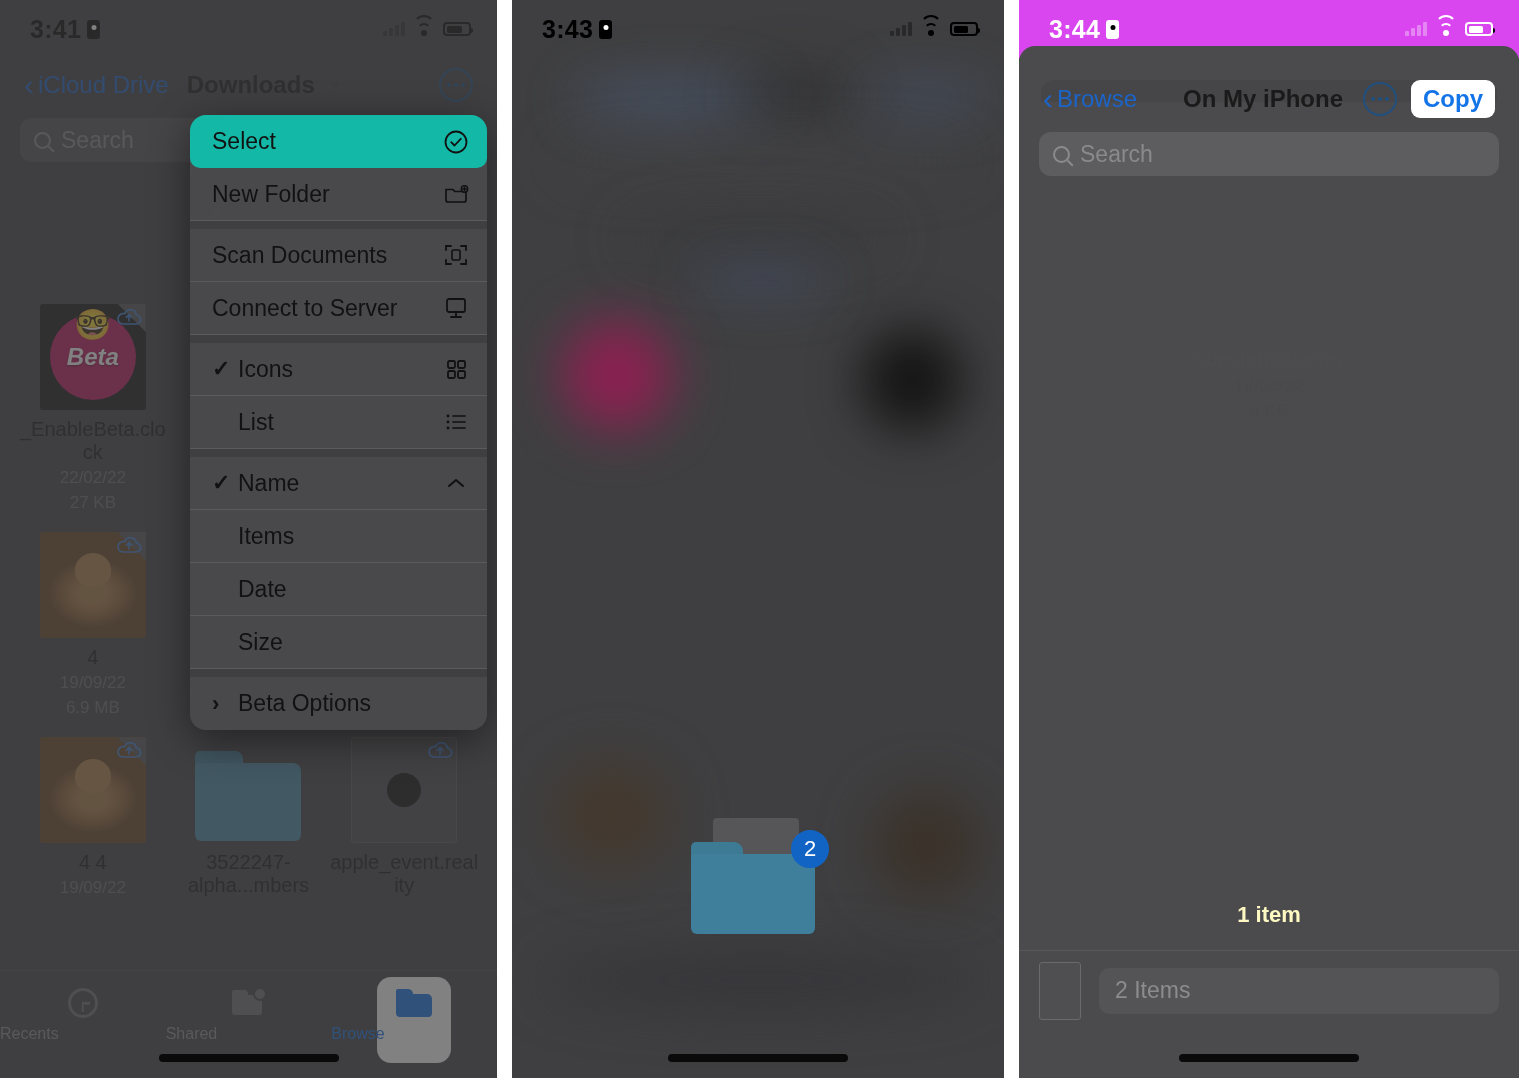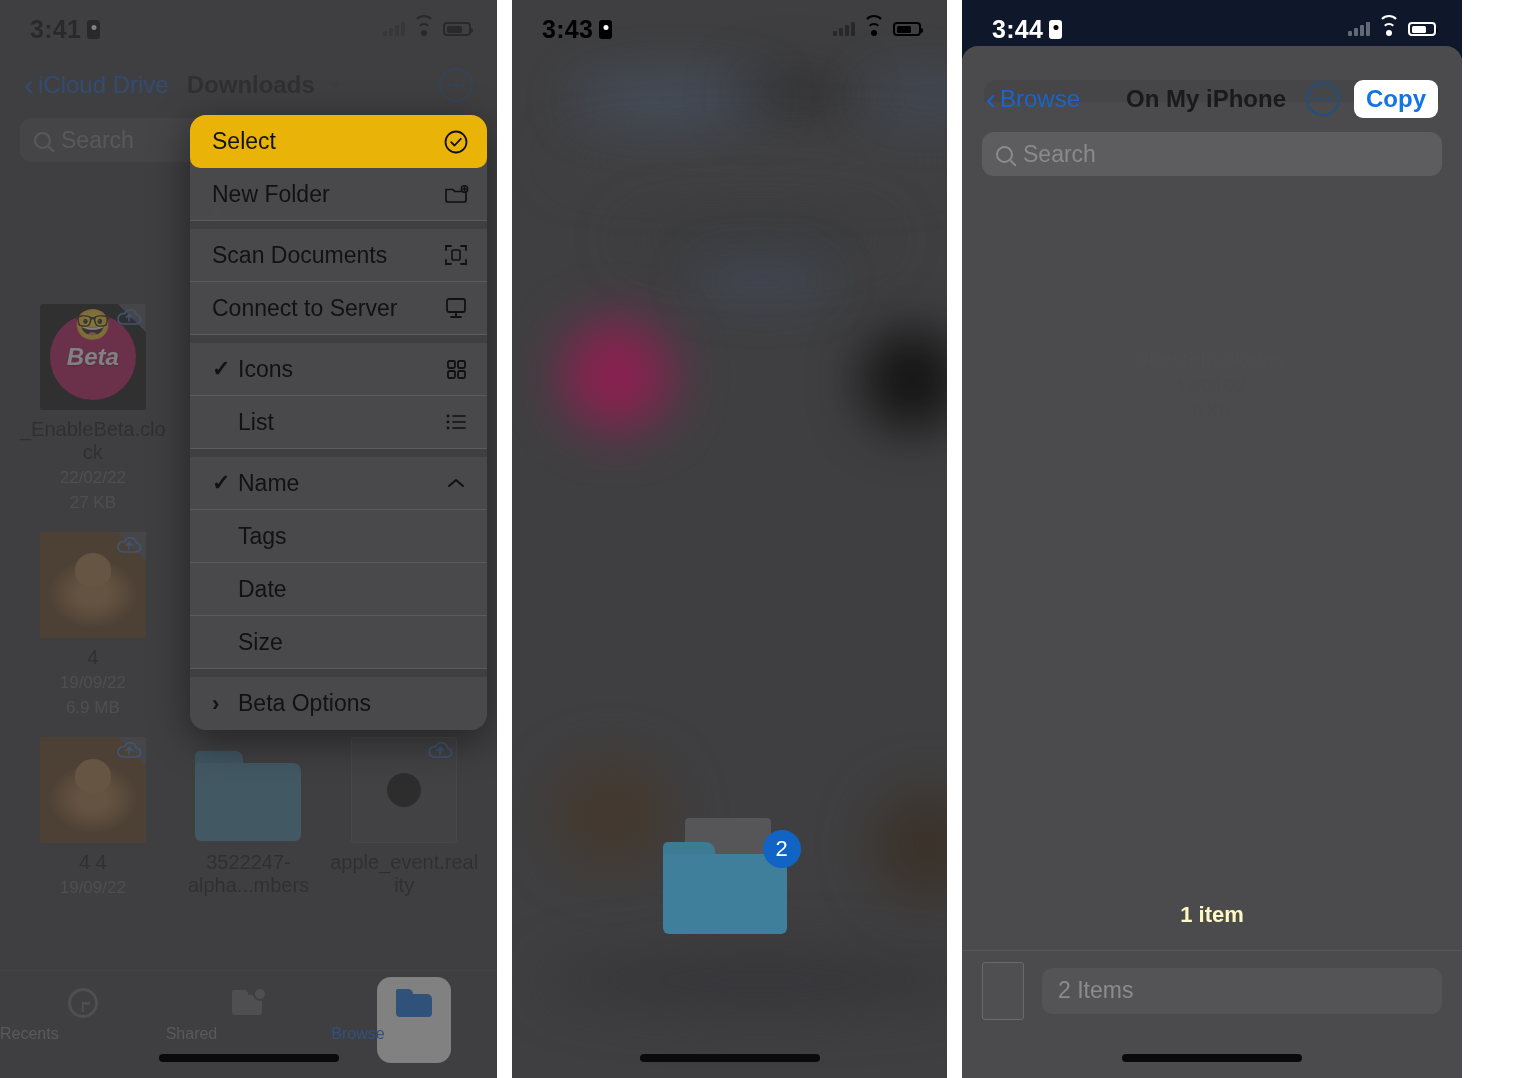--- a/index.html
+++ b/index.html
@@ -19,21 +19,21 @@
   
   .panel {
     position: relative;
     height: 1078px;
     overflow: hidden;
     background: #3f3f41;
     flex: 0 0 auto;
   }
   .panel.p1 { width: 497px; }
   .gap { flex: 0 0 15px; background: #ffffff; height: 1078px; }
-  .panel.p2 { width: 435px; }
+  .panel.p2 { width: 492px; }
   .panel.p3 { width: 500px; }
 
   
   .dimmed { opacity: .34; }
 
   
   .statusbar {
     position: relative;
     height: 58px;
     display: flex; align-items: center;
@@ -74,21 +74,21 @@
     width: 28px; height: 14px; border:2px solid #000; border-radius:4px;
     position: relative; padding:1.5px;
   }
   .sb-batt::after{
     content:""; position:absolute; right:-4px; top:4px; width:2.5px; height:5px;
     background:#000; border-radius:0 2px 2px 0;
   }
   .sb-batt i { display:block; height:100%; background:#000; border-radius:1.5px; }
 
   
-  .statusbar.dark { background:#0f172a; color:#fff; }
+  .statusbar.dark { background:#d946ef; color:#fff; }
   .statusbar.dark .sb-lock { border-color:#fff; background:#fff; }
   .statusbar.dark .sb-lock::after{ background:#000; }
   .statusbar.dark .sb-signal i { background:#fff; }
   .statusbar.dark .sb-wifi span { border-top-color:#fff; }
   .statusbar.dark .sb-wifi span:nth-child(3){ background:#fff; }
   .statusbar.dark .sb-batt { border-color:#fff; }
   .statusbar.dark .sb-batt i { background:#fff; }
 
   
   .navbar {
@@ -265,21 +265,21 @@
     display:flex; align-items:center; height:53px;
     padding:0 18px 0 22px; color:#121212; font-size:23px;
     border-bottom:.5px solid rgba(255,255,255,.10);
     position:relative;
   }
   .ctxrow:last-child { border-bottom:none; }
   .ctxrow .lbl { flex:1; }
   .ctxrow .ck { width:24px; margin-right:2px; font-size:22px; font-weight:bold; }
   .ctxrow.indent .lbl { padding-left:26px; }
   .ctxrow.highlight {
-    background:#eab308; border-radius:10px;
+    background:#14b8a6; border-radius:10px;
     border-bottom:none;
   }
   .ctxsep { height:8px; background:rgba(0,0,0,.14); }
   .ctxicon { width:32px; display:flex; align-items:center; justify-content:flex-end; }
   .ctxicon svg { width:26px; height:26px; }
 
   
   .blurbg { position:absolute; inset:0; }
   .blur-blob { position:absolute; border-radius:50%; filter: blur(26px); }
 
@@ -570,21 +570,21 @@
         <span class="ck">✓</span>
         <span class="lbl">Name</span>
         <span class="ctxicon">
           <svg viewBox="0 0 26 26">
               <path d="M6 16l7-6 7 6" fill="none" stroke="#111" stroke-width="2" stroke-linecap="round" stroke-linejoin="round"></path>
             </svg>
         </span>
       </div>
 
       <div class="ctxrow indent">
-        <span class="lbl">Tags</span>
+        <span class="lbl">Items</span>
         <span class="ctxicon"></span>
       </div>
       <div class="ctxrow indent">
         <span class="lbl">Date</span>
         <span class="ctxicon"></span>
       </div>
       <div class="ctxrow indent">
         <span class="lbl">Size</span>
         <span class="ctxicon"></span>
       </div>

